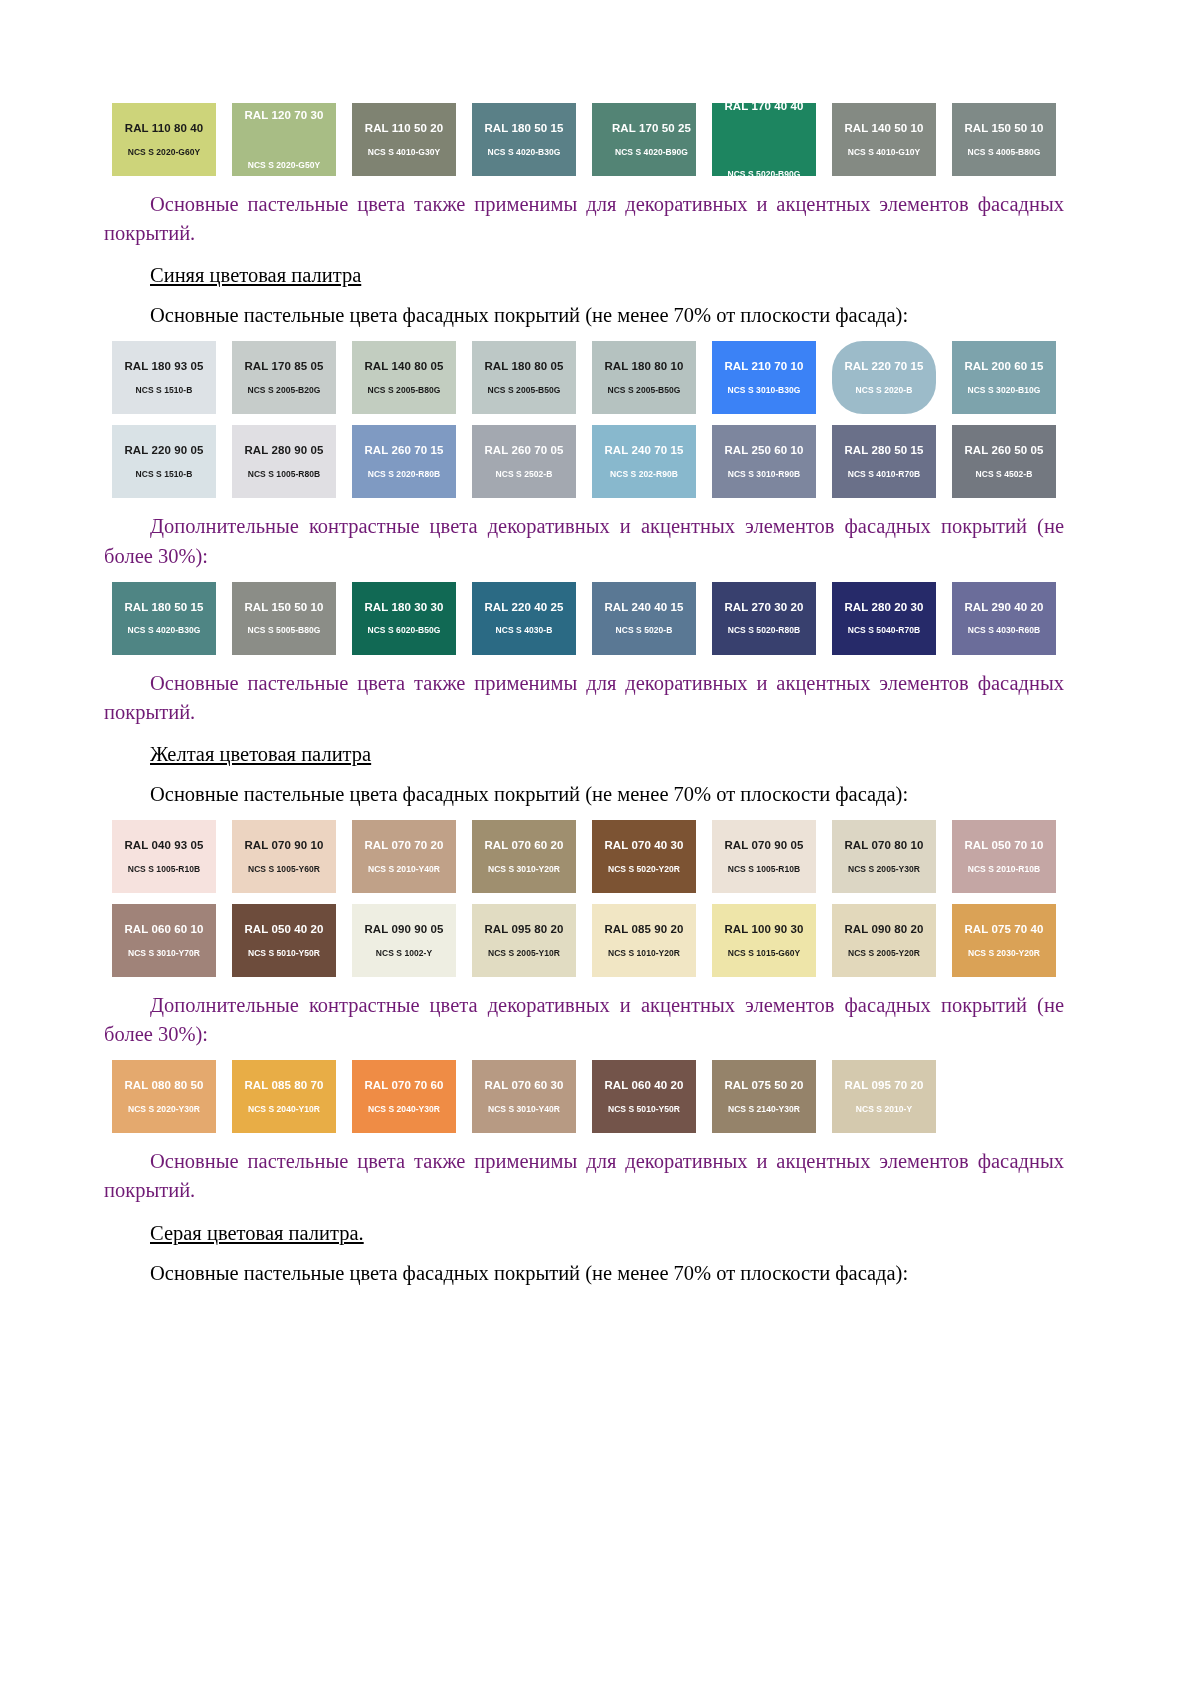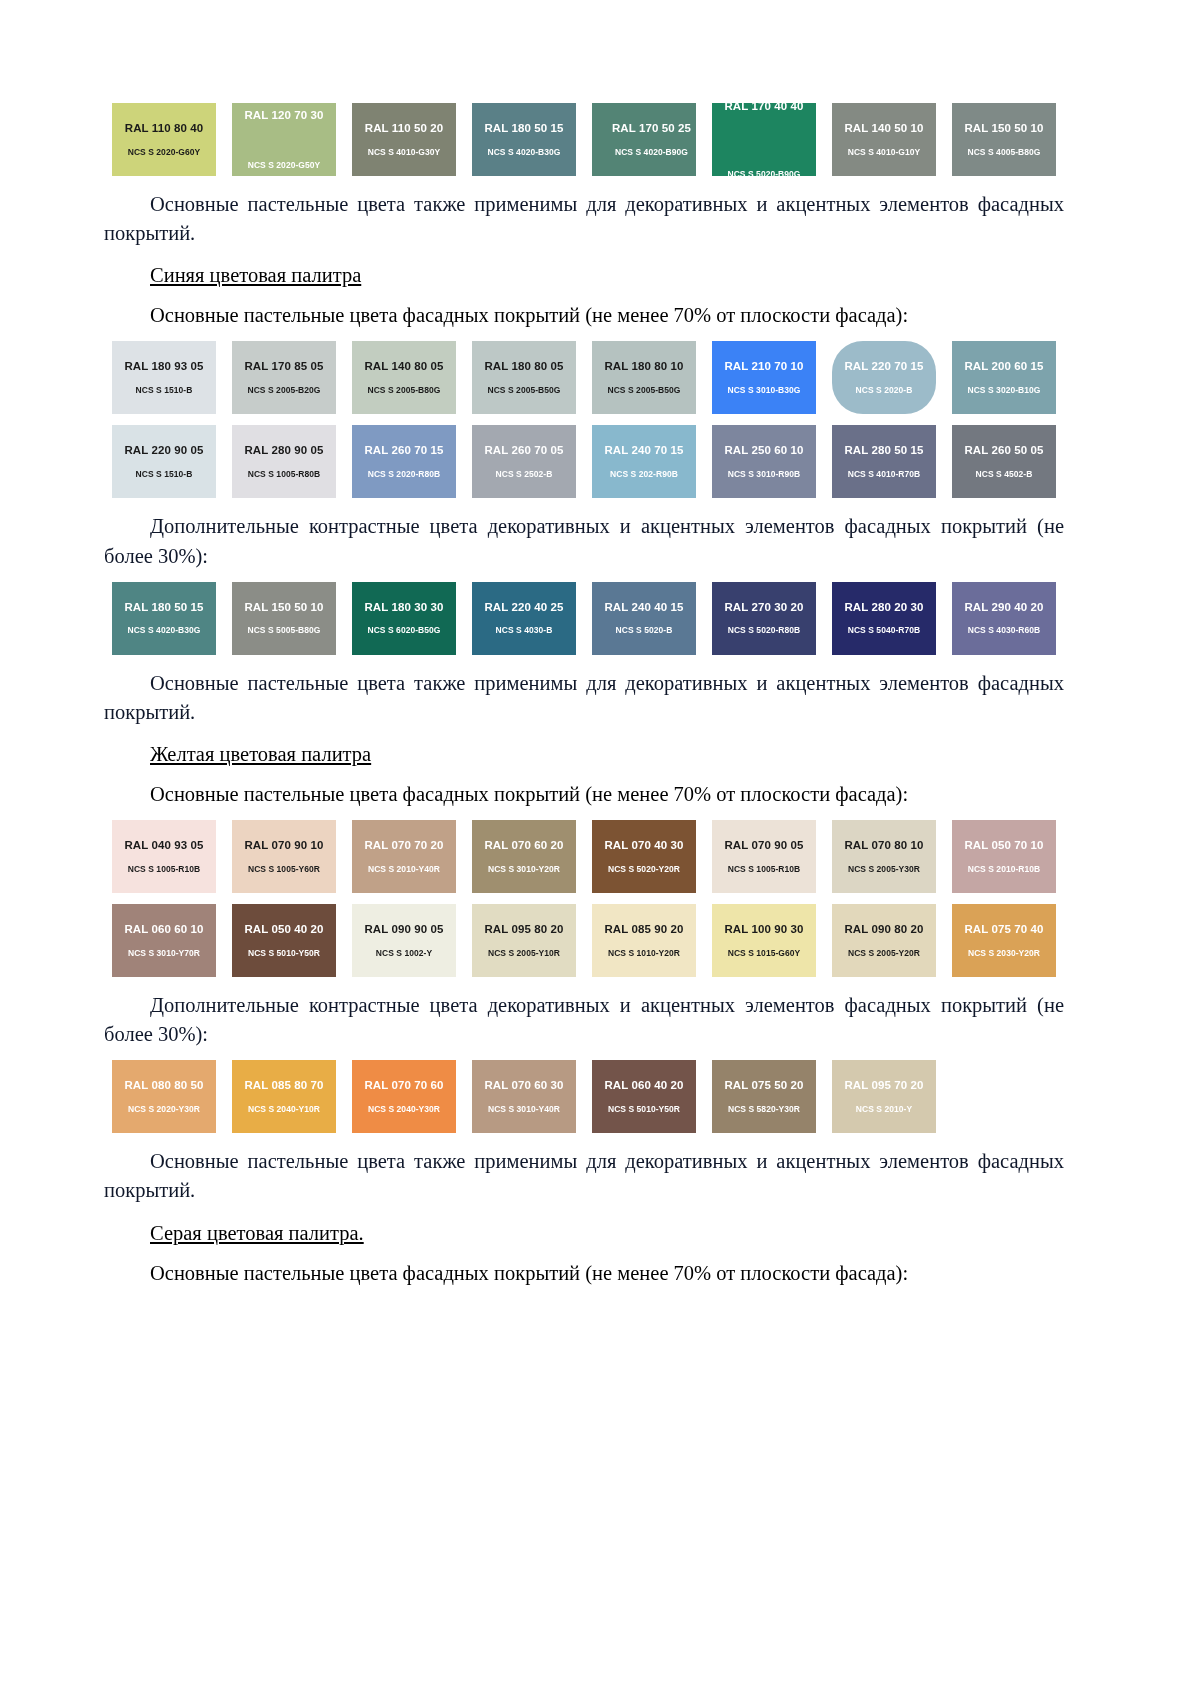--- a/index.html
+++ b/index.html
@@ -30,21 +30,21 @@
   }
 
   
   .para {
     font-family: "Liberation Serif", serif;
     font-size: 20.5px;
     line-height: 1.42;
     text-align: justify;
     text-indent: 46px;
     margin: 14px 0 0 0;
-    color: #0f172a;
+    color: #701a75;
   }
 
   .subhead {
     font-family: "Liberation Serif", serif;
     font-size: 20.5px;
     line-height: 1.42;
     margin: 13px 0 0 46px;
     text-decoration: underline;
     color: #000;
     display: block;
@@ -453,21 +453,21 @@
         </div>
         <div class="swatch-cell">
           <div class="swatch txt-light" style="background: rgb(115, 84, 74);">
             <div class="ral">RAL 060 40 20</div>
             <div class="ncs">NCS S 5010-Y50R</div>
           </div>
         </div>
         <div class="swatch-cell">
           <div class="swatch txt-light" style="background: rgb(149, 131, 106);">
             <div class="ral">RAL 075 50 20</div>
-            <div class="ncs">NCS S 5820-Y30R</div>
+            <div class="ncs">NCS S 2140-Y30R</div>
           </div>
         </div>
         <div class="swatch-cell">
           <div class="swatch txt-light" style="background: rgb(212, 201, 174);">
             <div class="ral">RAL 095 70 20</div>
             <div class="ncs">NCS S 2010-Y</div>
           </div>
         </div>
       </div>
 

